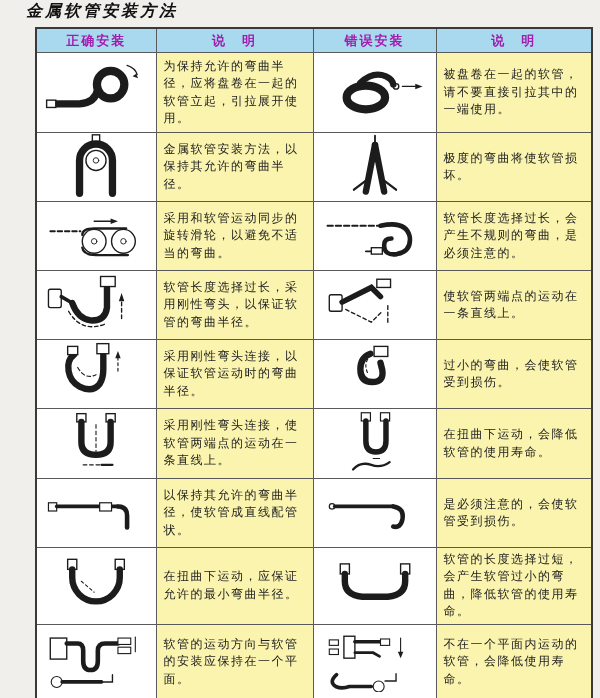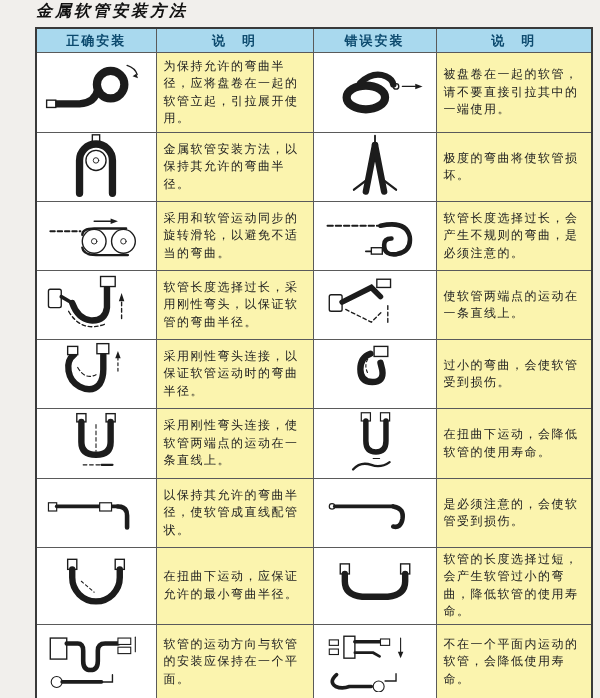--- a/index.html
+++ b/index.html
@@ -4,36 +4,36 @@
 <style>
   html,body{margin:0;padding:0;}
   body{
     width:600px;height:698px;
     background:#f1efec;
     font-family:"Liberation Sans",sans-serif;
     position:relative;
     color:#1a1a1a;
   }
   .page-title{
-    position:absolute;left:36px;top:1px;
+    position:absolute;left:26px;top:1px;
     font-family:"DejaVu Serif",serif;
     font-weight:bold;font-style:italic;
     font-size:16px;letter-spacing:3px;color:#111;
   }
   table.install{
     position:absolute;left:35px;top:27px;
     border-collapse:collapse;table-layout:fixed;
     width:556px;
     border:2px solid #3a3a3a;
   }
   th,td{border:1px solid #5a5a5a;overflow:hidden;}
   th{
     background:var(--header-bg,#a9d9ee);
     height:21px;font-size:13px;font-weight:bold;
-    letter-spacing:2px;text-align:center;color:#0c4a6e;
+    letter-spacing:2px;text-align:center;color:#a21caf;
   }
   td.desc-cell{
     background:var(--desc-bg,#fbf4ae);
     font-size:12px;line-height:1.45;letter-spacing:1.5px;
     padding:3px 7px;vertical-align:middle;color:#222;
   }
   td.img-cell{
     background:var(--img-bg,#ffffff);
     text-align:center;vertical-align:middle;padding:0;
   }

